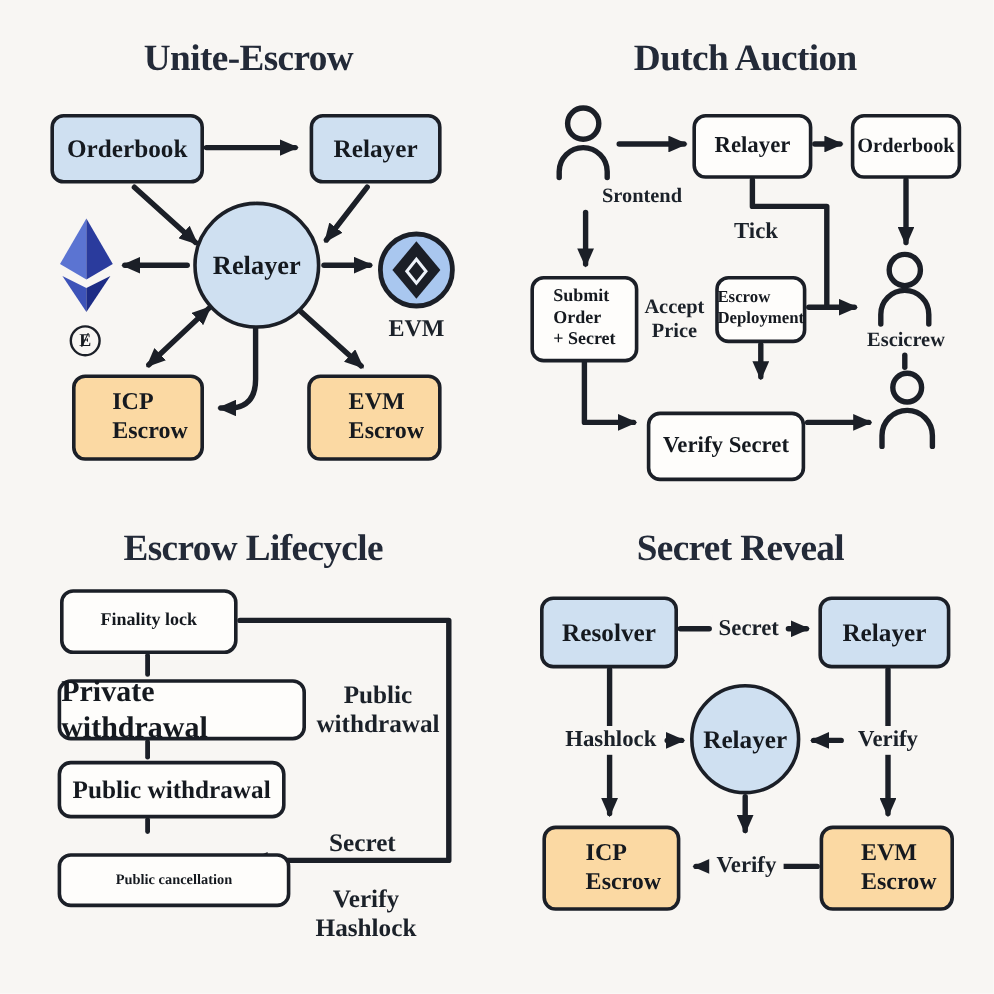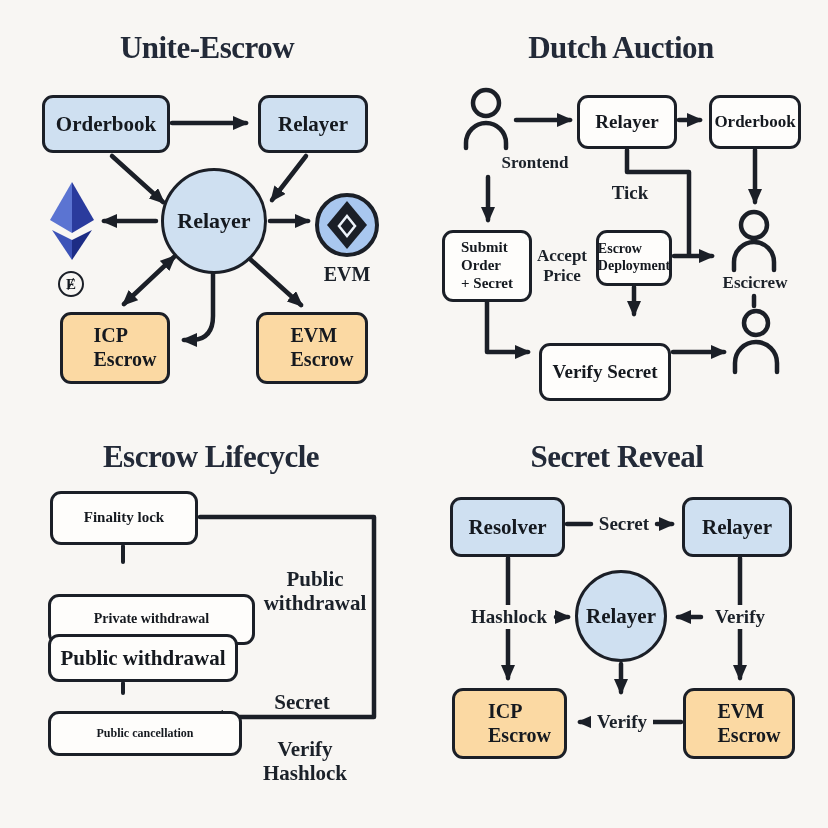--- a/index.html
+++ b/index.html
@@ -46,21 +46,21 @@
   #q2-submit{left:442px;top:230px;width:90px;height:72px;font-size:15px;}
   #q2-deployment{left:596px;top:230px;width:76px;height:56px;font-size:14px;}
   #q2-verify{left:539px;top:323px;width:132px;height:58px;font-size:19px;margin-top:20px;}
   #q2-frontend-lbl{left:443px;top:152px;width:90px;height:22px;font-size:17px;margin-left:47px;}
   #q2-tick{left:603px;top:181px;width:54px;height:24px;font-size:19px;}
   #q2-accept{left:528px;top:245px;width:68px;height:42px;font-size:17px;}
   #q2-resolver-lbl{left:718px;top:272px;width:74px;height:22px;font-size:17px;}
   
   #q3-title{left:44px;top:437px;width:334px;height:40px;}
   #q3-s0{left:50px;top:491px;width:148px;height:54px;font-size:15px;}
-  #q3-s1{left:48px;top:594px;width:207px;height:51px;font-size:14px;}
+  #q3-s1{left:48px;top:566px;width:207px;height:51px;font-size:25px;}
   #q3-s2{left:48px;top:634px;width:190px;height:48px;font-size:21px;}
   #q3-s3{left:48px;top:696px;width:150px;height:44px;font-size:20px;}
   #q3-s4{left:48px;top:711px;width:194px;height:45px;font-size:12px;}
   #q3-pubw{left:252px;top:568px;width:126px;height:46px;font-size:21px;}
   #q3-secret{left:270px;top:690px;width:64px;height:24px;font-size:21px;}
   #q3-vh{left:250px;top:737px;width:110px;height:48px;font-size:21px;}
   
   #q4-title{left:450px;top:437px;width:334px;height:40px;}
   #q4-resolver{left:450px;top:497px;width:115px;height:60px;font-size:21px;}
   #q4-relayerbox{left:682px;top:497px;width:110px;height:60px;font-size:21px;}

